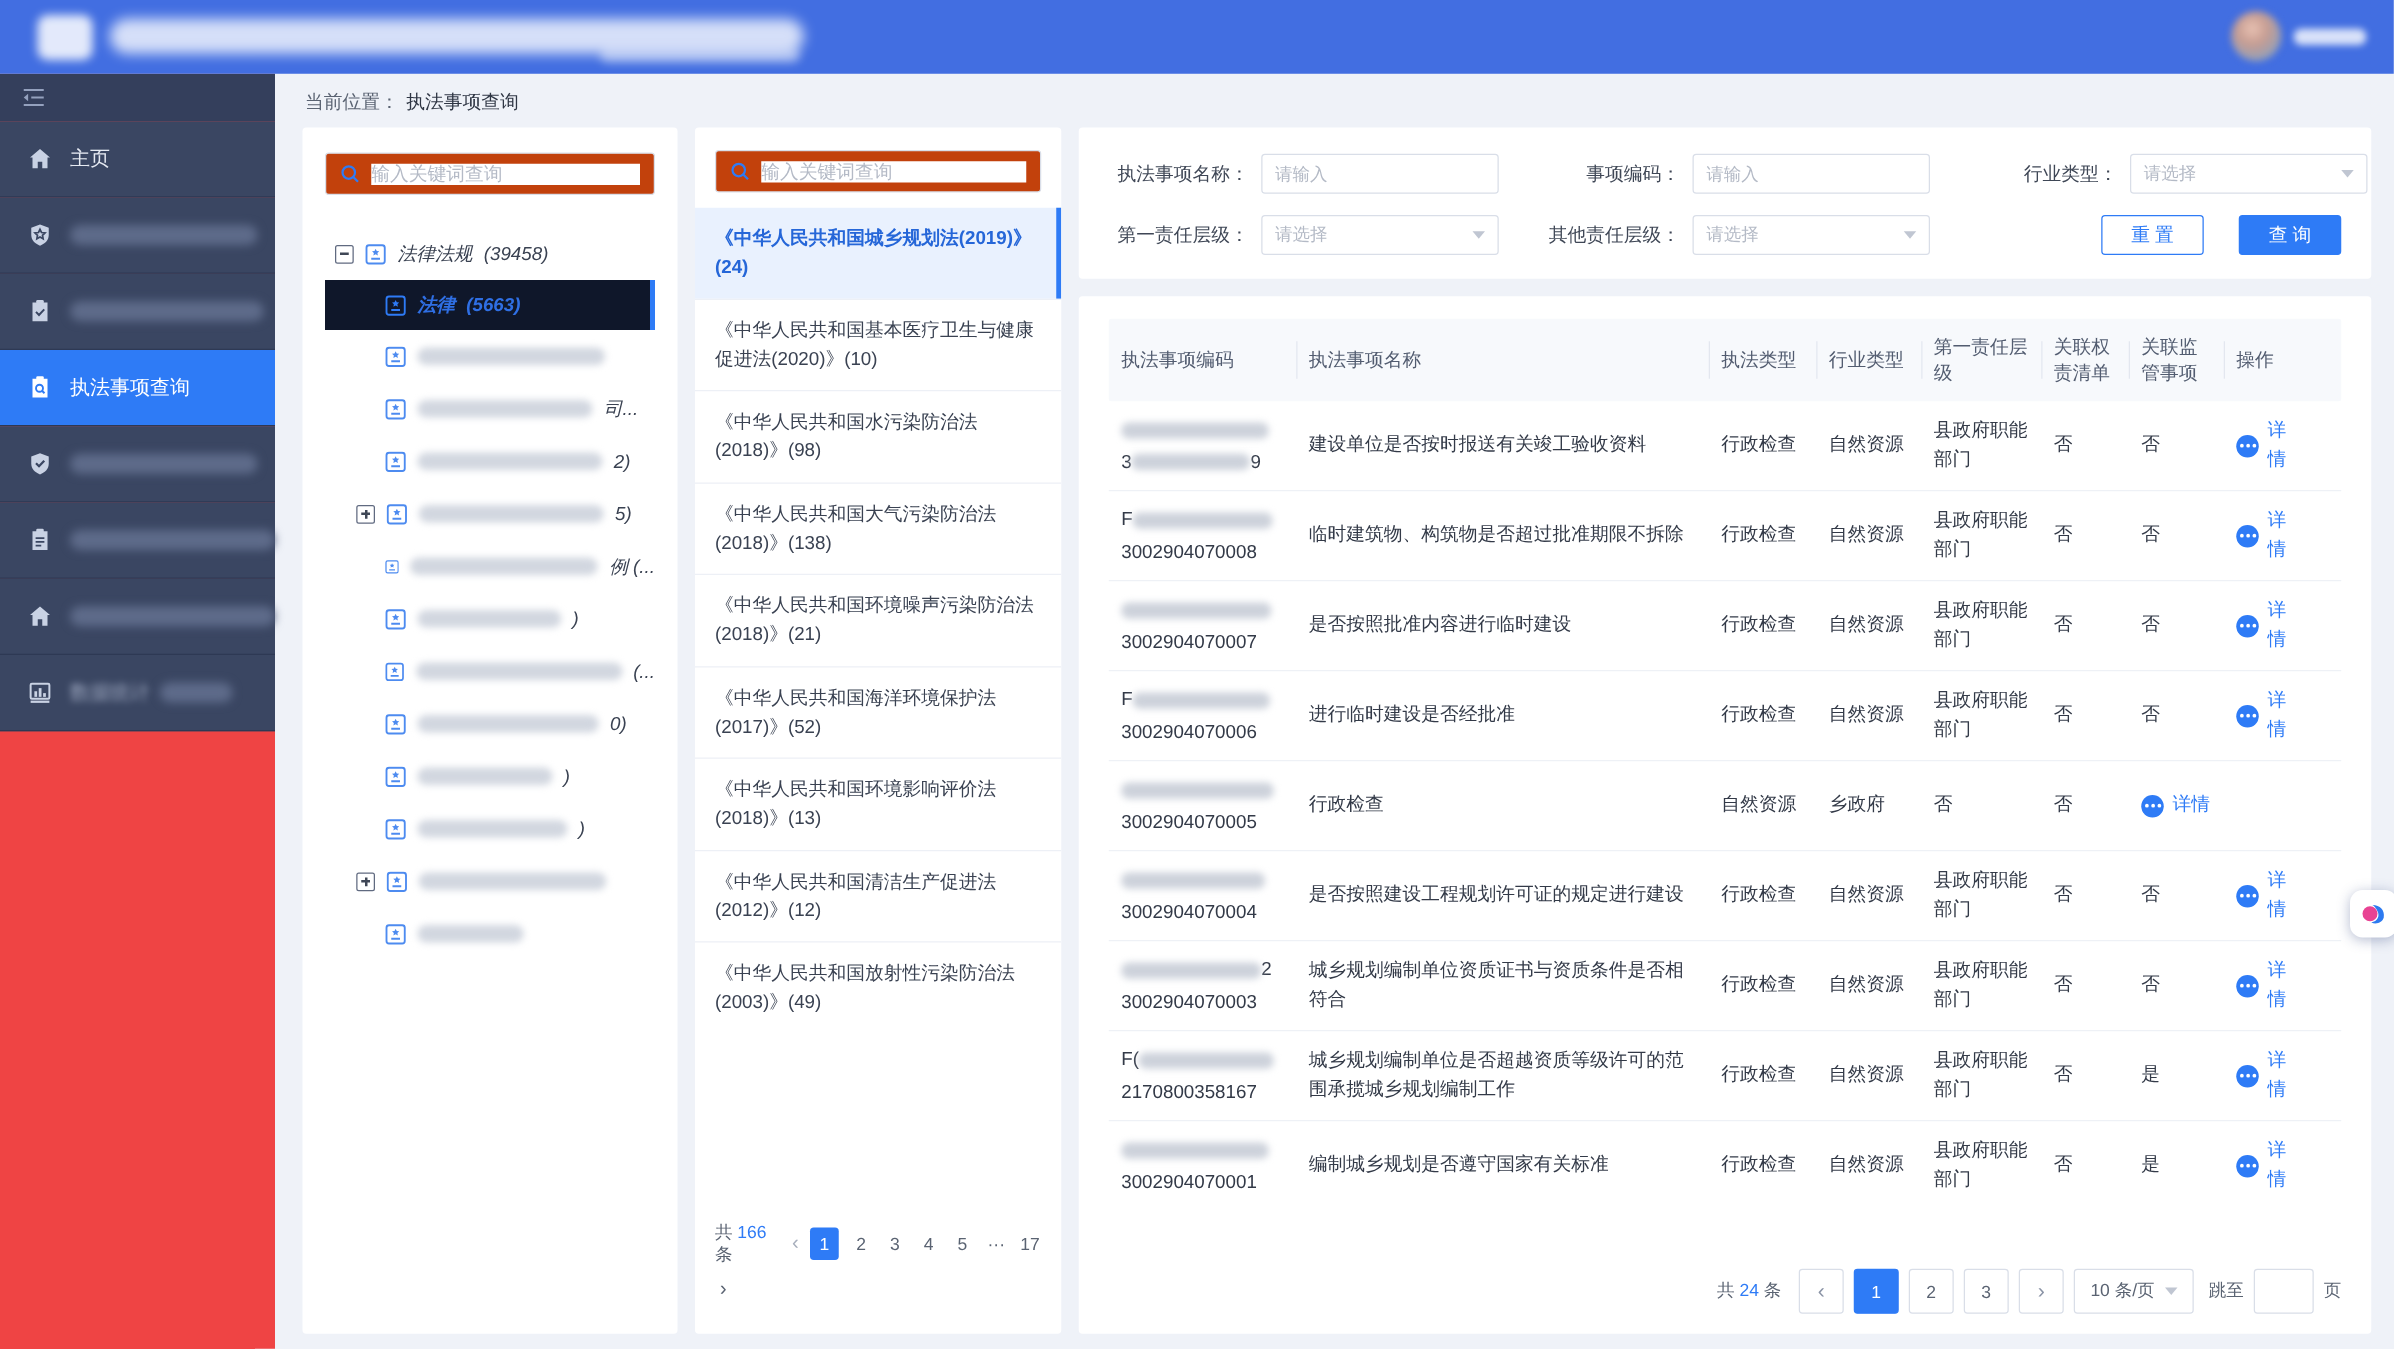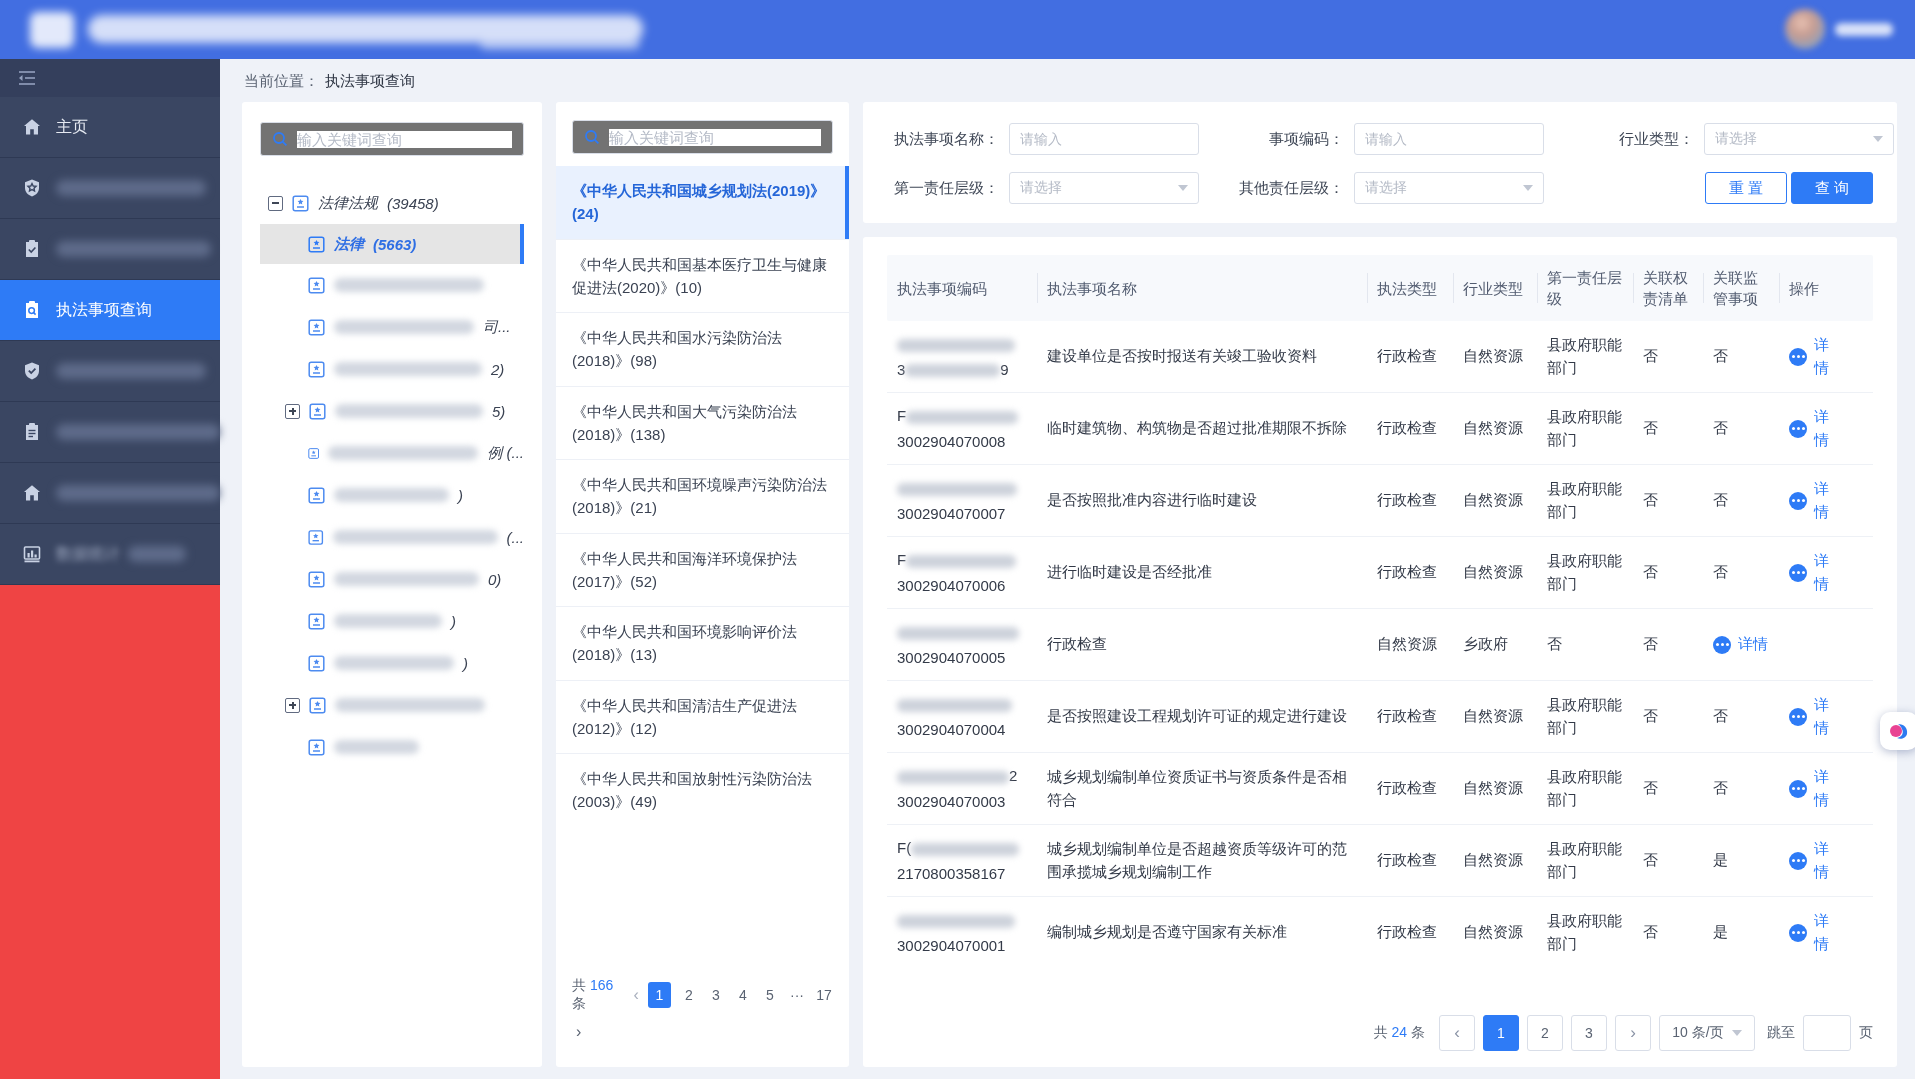--- a/index.html
+++ b/index.html
@@ -28,32 +28,32 @@
 
   
   .main { position:absolute; left:220px; top:59px; right:0; bottom:0; }
   .breadcrumb { padding:13px 0 11px 24px; font-size:15px; }
   .breadcrumb .bc-label { color:#5A6372; }
   .breadcrumb .bc-value { color:#2F3644; margin-left:6px; }
   .content { display:flex; gap:14px; padding:0 18px 7px 22px; height:972px; }
   .panel { background:#fff; border-radius:3px; }
 
   
-  .search-box { height:34px; border:1px solid #D9DEE8; border-radius:3px; display:flex; align-items:center; gap:9px; padding:0 11px; background:#737373; }
+  .search-box { height:34px; border:1px solid #D9DEE8; border-radius:3px; display:flex; align-items:center; gap:9px; padding:0 11px; background:#c2410c; }
   .search-box input { border:none; outline:none; flex:1; font-size:15px; color:#3A4252; font-family:inherit; min-width:0; }
   .search-box input::placeholder { color:#B4BAC6; }
 
   
   .tree-panel { width:300px; flex:none; padding:20px 18px; }
   .tree { margin-top:26px; }
   .tree-row { height:42px; display:flex; align-items:center; gap:9px; font-size:15px; color:#3A4252; cursor:pointer;font-style:italic; }
   .tree-row.root { padding-left:8px; }
   .tree-row.child { padding-left:48px; }
   .tree-row.child.has-exp { padding-left:25px; }
-  .tree-row.selected { background:#e5e5e5; border-right:4px solid #2E7BF6; height:40px; color:#2F6FE4; font-weight:bold; }
+  .tree-row.selected { background:#0f172a; border-right:4px solid #2E7BF6; height:40px; color:#2F6FE4; font-weight:bold; }
   .exp { position:relative; width:15px; height:15px; border:1px solid #606A80; border-radius:2px; background:#fff; flex:none; }
   .exp::before { content:""; position:absolute; left:3px; right:3px; top:50%; margin-top:-1px; height:2px; background:#3F4756; }
   .exp.plus::after { content:""; position:absolute; top:3px; bottom:3px; left:50%; margin-left:-1px; width:2px; background:#3F4756; }
   .tree-blob { height:14px; background:#D2D7E0; border-radius:7px; filter:blur(3px); flex:none; }
   .tree-suffix { color:#3A4252; white-space:nowrap; }
 
   
   .law-panel { width:293px; flex:none; padding:18px 0 14px; display:flex; flex-direction:column; }
   .law-panel .search-box { margin:0 16px; flex:none; }
   .law-list { margin-top:12px; flex:1; overflow:hidden; }
@@ -76,21 +76,21 @@
   .f-row + .f-row { margin-top:17px; grid-template-columns:345px 350px 1fr; }
   .f-group { display:flex; align-items:center; }
   .f-label { width:112px; text-align:right; margin-right:10px; font-size:15px; color:#3F4756; flex:none; white-space:nowrap; }
   .f-input, .f-select { width:190px; height:32px; border:1px solid #D9DEE8; border-radius:3px; font-size:14px; }
   .f-input { padding:0 10px; outline:none; color:#3A4252; font-family:inherit; }
   .f-input::placeholder { color:#B4BAC6; }
   .f-select { display:flex; align-items:center; justify-content:space-between; padding:12px 10px; cursor:pointer; background:#fff; }
   .f-select .ph { color:#B4BAC6; }
   .f-group.grow .f-select { flex:1; }
   .caret { width:0; height:0; border-left:5px solid transparent; border-right:5px solid transparent; border-top:6px solid #C0C6D2; }
-  .f-buttons { display:flex; gap:4px; justify-content:flex-end; align-items:flex-start; }
+  .f-buttons { display:flex; gap:28px; justify-content:flex-end; align-items:flex-start; }
   .btn { height:32px; width:82px; border-radius:3px; font-size:15px; display:flex; align-items:center; justify-content:center; cursor:pointer; font-family:inherit; }
   .btn-reset { background:#fff; border:1px solid #2E7BF6; color:#2E7BF6; }
   .btn-query { background:#2E7BF6; border:1px solid #2E7BF6; color:#fff; }
 
   .results-card { flex:1; padding:18px 24px 16px; display:flex; flex-direction:column; min-height:0; }
   .summary { font-size:15px; color:#3A4252; flex:none; margin-bottom:14px; }
   .summary .cnt { color:#2E7BF6; margin:0 5px; }
 
   .tgrid { display:grid; grid-template-columns:150px 330px 86px 84px 96px 70px 76px 74px; }
   .thead { background:#F7F9FC; border-radius:2px; padding:8px 0; flex:none; }

